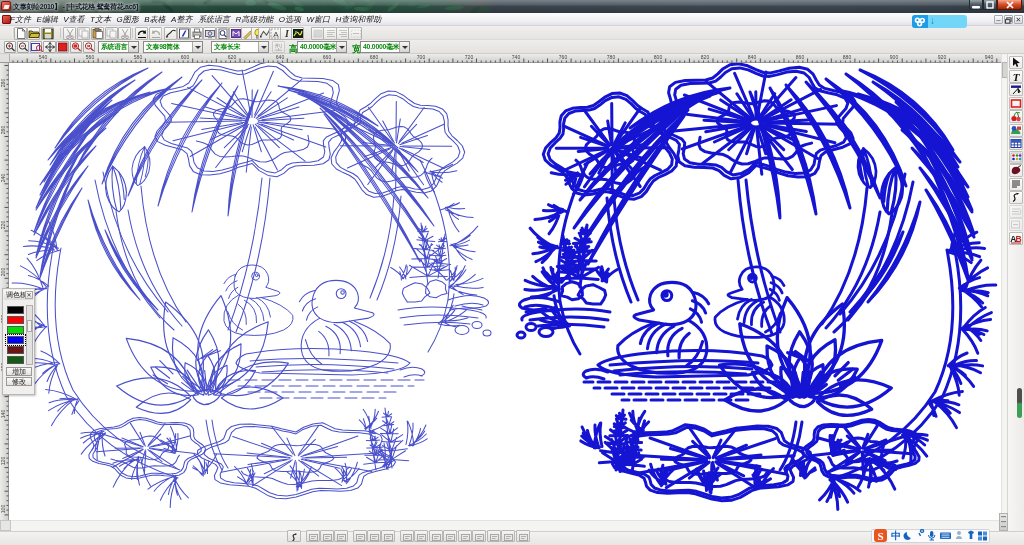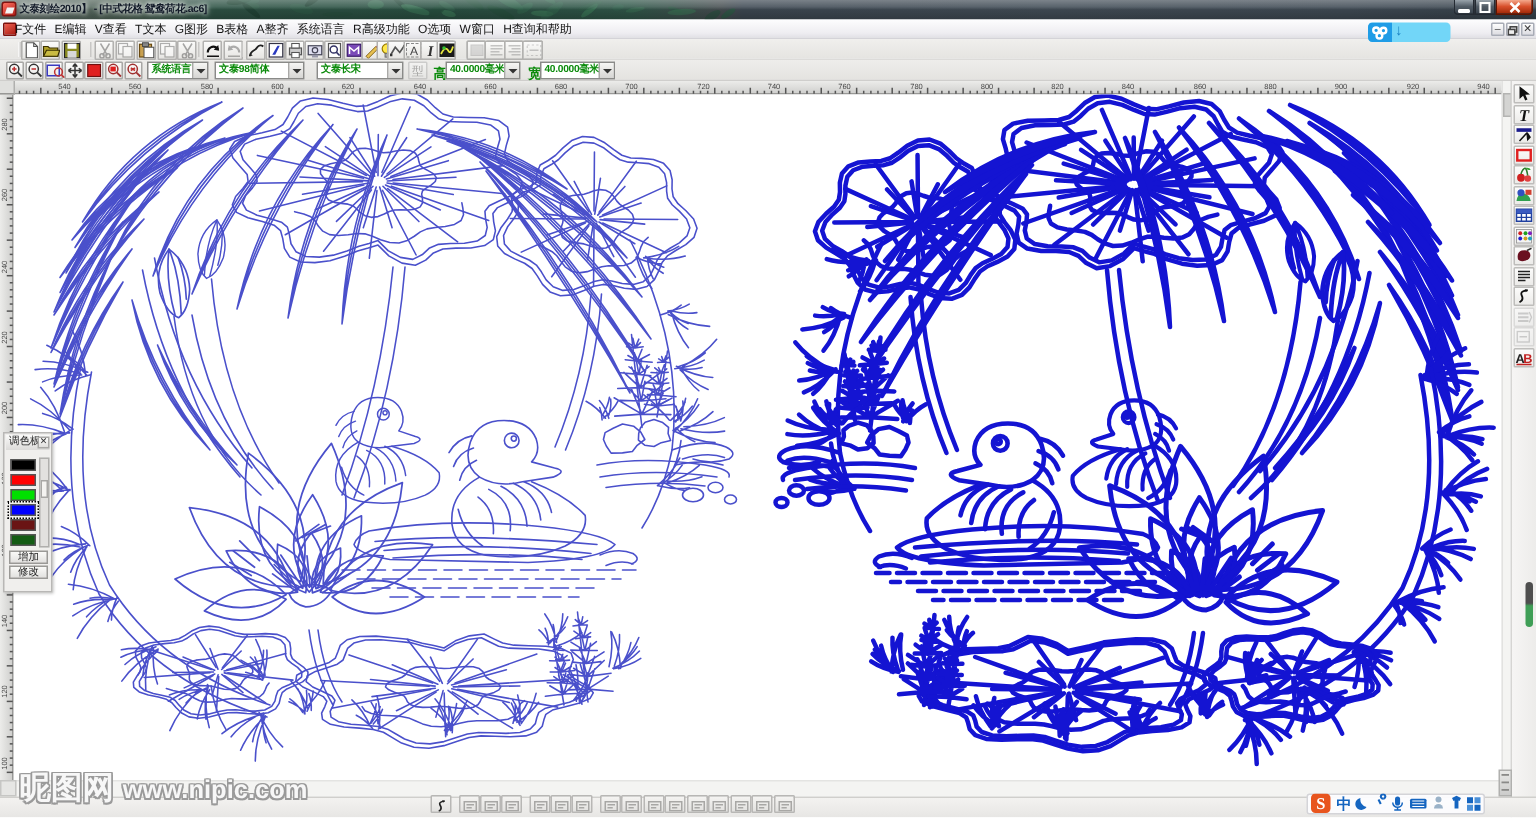--- a/index.html
+++ b/index.html
@@ -15,21 +15,21 @@
 #apico i { position:absolute; left:2px; top:3px; width:5px; height:4px; background:#f4f4f4; transform:skewX(-18deg); }
 #titletext { left:13px; top:0px; height:13px; line-height:13px; font-size:7px; font-weight:bold; letter-spacing:-0.3px; color:#101826; text-shadow:0 0 3px rgba(255,255,255,.95),0 0 5px rgba(255,255,255,.7); white-space:nowrap; z-index:5; }
 #wbtns { right:2px; top:0; height:10px; z-index:5; }
 .wb { position:relative; float:left; width:14px; height:10px; background:linear-gradient(180deg,#99a3ab,#525c66 48%,#39434d); border:1px solid #252b33; border-top:none; color:#f2f2f2; font-size:7px; line-height:8px; text-align:center; }
 .wb.first{ border-bottom-left-radius:3px; }
 #wb-close { width:25px; background:linear-gradient(180deg,#f4a88c,#d8502c 48%,#a02808); border-color:#601400; border-bottom-right-radius:3px; }
 
 #menubar { left:0; top:13px; width:1024px; height:13px; background:linear-gradient(180deg,#fdfdfe,#eeedf1 75%,#e2e1e6); border-bottom:1px solid #d4d3d8; }
 #mico { left:2px; top:15px; width:9px; height:9px; background:linear-gradient(145deg,#f06050,#a81c14); border:1px solid #7c100c; border-radius:1px; }
 #menus { left:10px; top:13px; height:13px; line-height:14px; font-size:8px; color:#141414; white-space:nowrap; }
-#menus span { margin-right:5.5px; }
+#menus span { margin-right:5.5px;font-style:italic; }
 .mdib { position:absolute; top:15px; width:9px; height:9px; background:linear-gradient(180deg,#fdfdfd,#dddde2); border:1px solid #a8acb6; color:#3a3a3a; font-size:7px; line-height:8px; text-align:center; border-radius:1px; }
 #badge { left:912px; top:15px; width:55px; height:13px; border-radius:3px; background:#72d6f8; overflow:hidden; z-index:8; }
 #badge .bleft { position:absolute; left:0; top:0; width:16px; height:13px; background:#1f9ce6; }
 #badge svg { position:absolute; left:2px; top:1.5px; }
 #badge .arrow { position:absolute; left:18px; top:0px; color:#1b84c4; font-size:10px; font-weight:bold; }
 
 #tb1 { left:0; top:26px; width:1024px; height:14px; background:linear-gradient(180deg,#f0efed,#e5e4e1); border-bottom:1px solid #dcdbd9; }
 #tb2 { left:0; top:40px; width:1024px; height:14px; background:linear-gradient(180deg,#eeedeb,#e4e3e0); border-bottom:1px solid #cfcecc; }
 .grip { position:absolute; width:3px; background:linear-gradient(90deg,#fff,#c8c7c5); border-right:1px solid #b8b7b5; }
 .sep1 { position:absolute; top:28px; width:1px; height:10px; background:#c8c7c5; }
@@ -1162,21 +1162,20 @@
 <div class="swatch" style="top:37px;background:#00e000;"></div>
 <div class="swatch swsel" style="top:47px;background:#0000ff;"></div>
 <div class="swatch" style="top:57px;background:#6a1414;"></div>
 <div class="swatch" style="top:67px;background:#145c14;"></div>
 <div id="pscroll">
         <div class="pt"></div>
       </div>
 <div class="pbtn" style="top:78px;">增加</div>
 <div class="pbtn" style="top:88px;">修改</div>
 </div>
-<div id="watermark" class="abs">昵图网 <span style="font-size:17px;">www.nipic.com</span></div>
 <div id="sogou" class="abs"></div>
 <svg class="abs" style="left:871px;top:529px;z-index:22;" width="119" height="13" viewBox="0 0 119 13">
 <g>
 <rect x="3" y="0" width="13" height="13" rx="3" fill="#e8551e"></rect>
 <text x="9.5" y="10.5" font-size="11" font-weight="bold" fill="#fff" text-anchor="middle" font-family="Liberation Serif">S</text>
 <text x="25" y="10" font-size="10" font-weight="bold" fill="#1565c0" text-anchor="middle">中</text>
 <path d="M36 3 a4 4 0 1 0 4 6 a5 5 0 0 1 -4 -6" fill="#1565c0"></path>
 <path d="M48 4 l1.5 3 M51 3.5 a1.5 1.5 0 1 1 0.1 0" stroke="#1565c0" stroke-width="1.4" fill="none"></path>
 <g fill="#1565c0">
           <rect x="59" y="2" width="3.4" height="6" rx="1.7"></rect>

